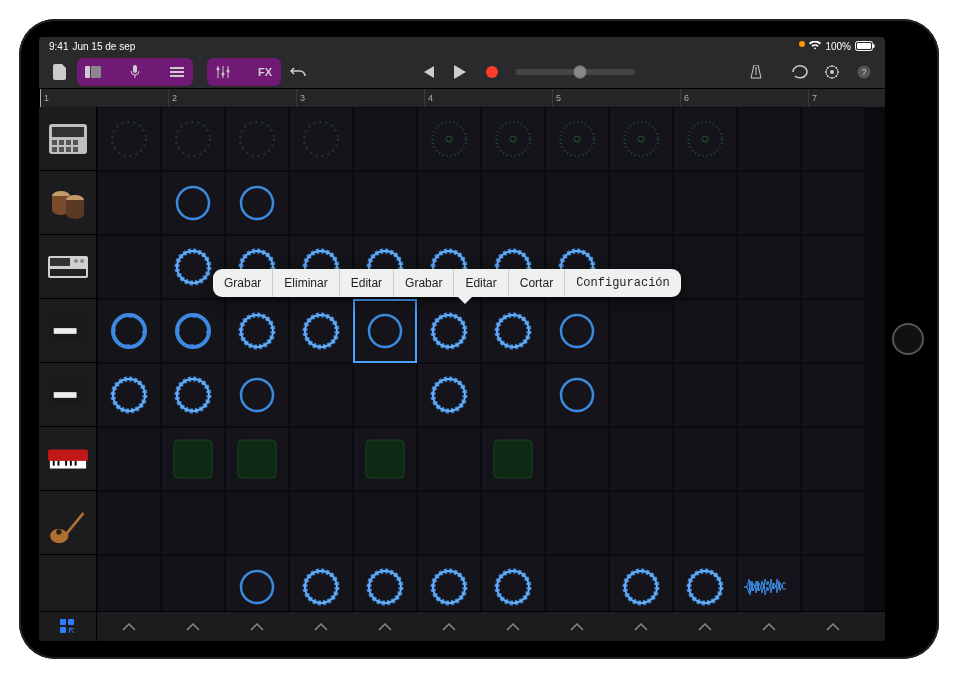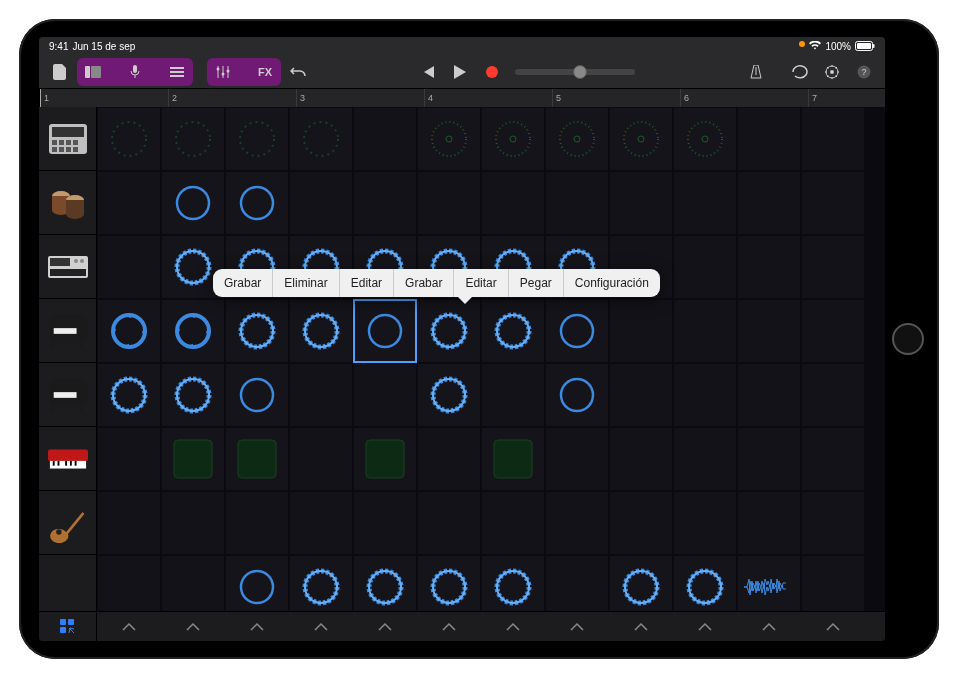--- a/index.html
+++ b/index.html
@@ -150,21 +150,21 @@
     border-right:7px solid transparent;
     border-top:7px solid #f0f0f0;
   }
   .cm-item {
     padding: 7px 11px;
     font-size:12px;
     color:#222;
     border-right:1px solid #ccc;
     cursor:pointer;
   }
-  .cm-item:last-child { border-right:none; }
+  .cm-item:last-child { border-right:none;font-family:Liberation Mono, monospace; }
   .cm-item:first-child { border-radius:9px 0 0 9px; }
   .cm-item:last-child { border-radius:0 9px 9px 0; }
   
   svg { display:block; }
 </style>
 </head>
 <body>
 
 <div class="ipad-frame">
   <div class="home-button"></div>
@@ -658,21 +658,21 @@
             </div>
             <div class="cell empty"></div>
           </div>
 
         <div class="context-menu" id="context-menu">
             <div class="cm-item">Grabar</div>
             <div class="cm-item">Eliminar</div>
             <div class="cm-item">Editar</div>
             <div class="cm-item">Grabar</div>
             <div class="cm-item">Editar</div>
-            <div class="cm-item">Pegar</div>
+            <div class="cm-item">Cortar</div>
             <div class="cm-item">Configuración</div>
           </div>
       </div>
     </div>
 
     <div class="footer-row">
       <div class="footer-spacer">
         <svg width="16" height="16" viewBox="0 0 16 16">
             <rect x="0" y="0" width="6" height="6" rx="1" fill="#2d7fff"></rect>
             <rect x="8" y="0" width="6" height="6" rx="1" fill="#2d7fff"></rect>

